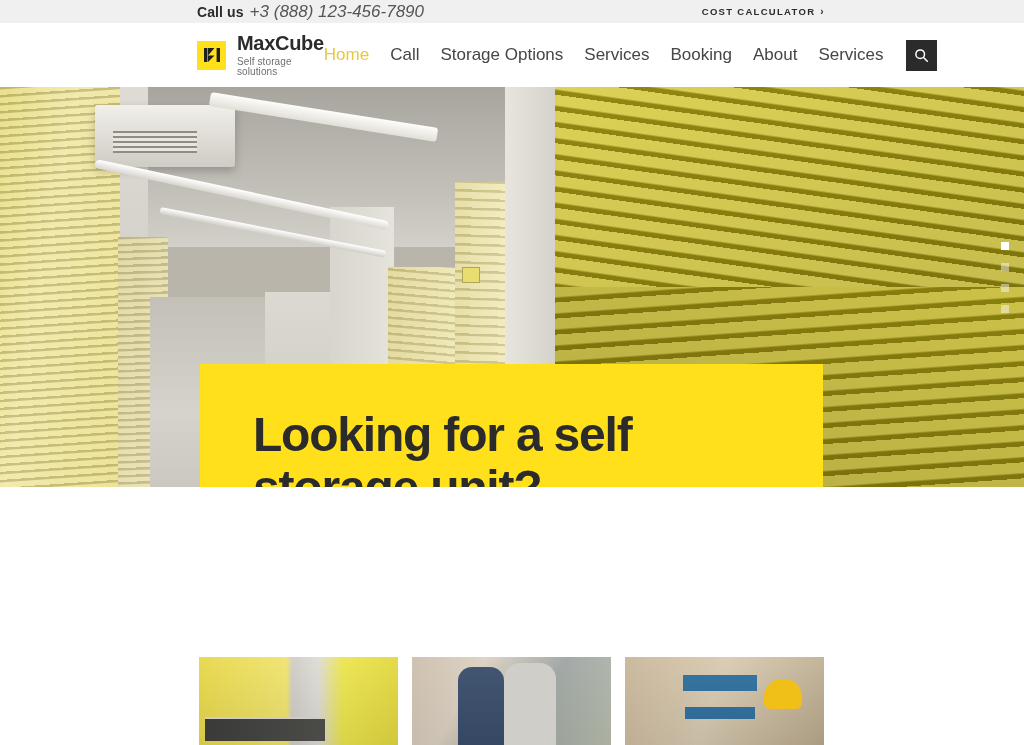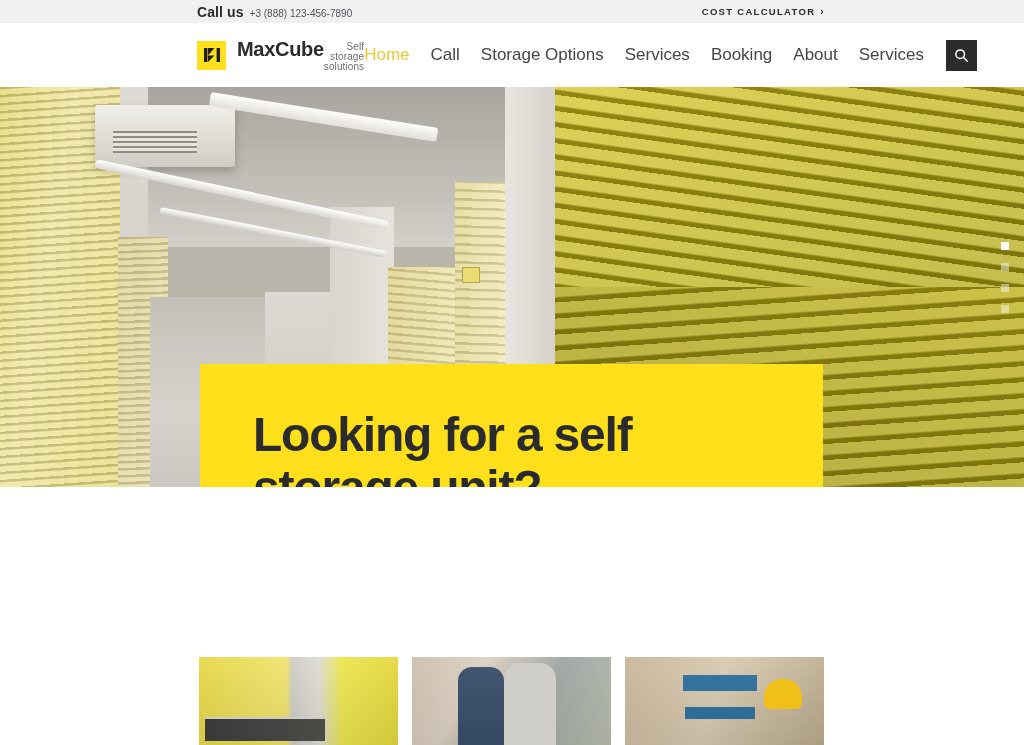--- a/index.html
+++ b/index.html
@@ -16,21 +16,21 @@
     height:23px;
     background:#f0f0f0;
     display:flex;
     align-items:center;
     justify-content:space-between;
     padding:0 199px 0 197px;
     font-size:11px;
   }
   .topbar-left { display:flex; align-items:baseline; gap:6px; white-space:nowrap; }
   .callus-label { font-weight:bold; color:#2b2b2b; font-size:14px; letter-spacing:.1px; }
-  .callus-phone { color:#55555a; font-size:10px; }
+  .callus-phone { color:#55555a; font-size:17px;font-style:italic; }
   .cost-calc {
     display:flex; align-items:center; gap:5px;
     font-size:9.5px; font-weight:bold; letter-spacing:1.3px;
     color:#2b2b2b; text-transform:uppercase; cursor:pointer;
   }
   .cost-calc .chev { font-size:10px; font-weight:bold; }
 
   
   .header {
     height:64px;
@@ -38,21 +38,21 @@
     display:flex;
     align-items:center;
     padding:0 190px 0 197px;
     position:relative;
   }
   .brand { display:flex; align-items:center; gap:11px; }
   .brand-mark {
     width:29px; height:29px; background:#ffe01b;
     display:flex; align-items:center; justify-content:center; flex:0 0 auto;
   }
-  .brand-text { display:flex; flex-direction:row; line-height:1;text-align:right; }
+  .brand-text { display:flex; flex-direction:column; line-height:1; }
   .brand-name {
     font-size:20px; font-weight:bold; color:#2b2b2b;
     letter-spacing:-.3px; line-height:1.05;
   }
   .brand-tag {
     font-size:10px; color:#6f6f72; margin-top:3px; letter-spacing:.1px;
   }
 
   .nav {
     display:flex; align-items:center; gap:21px;

